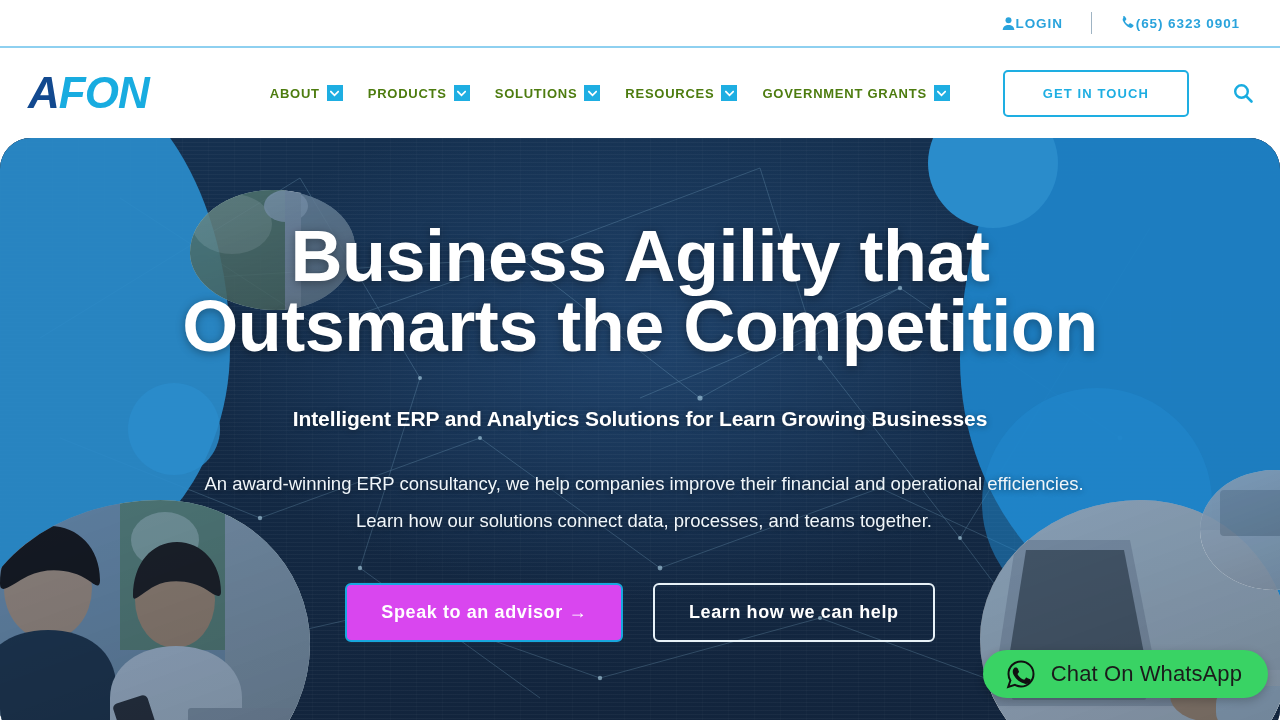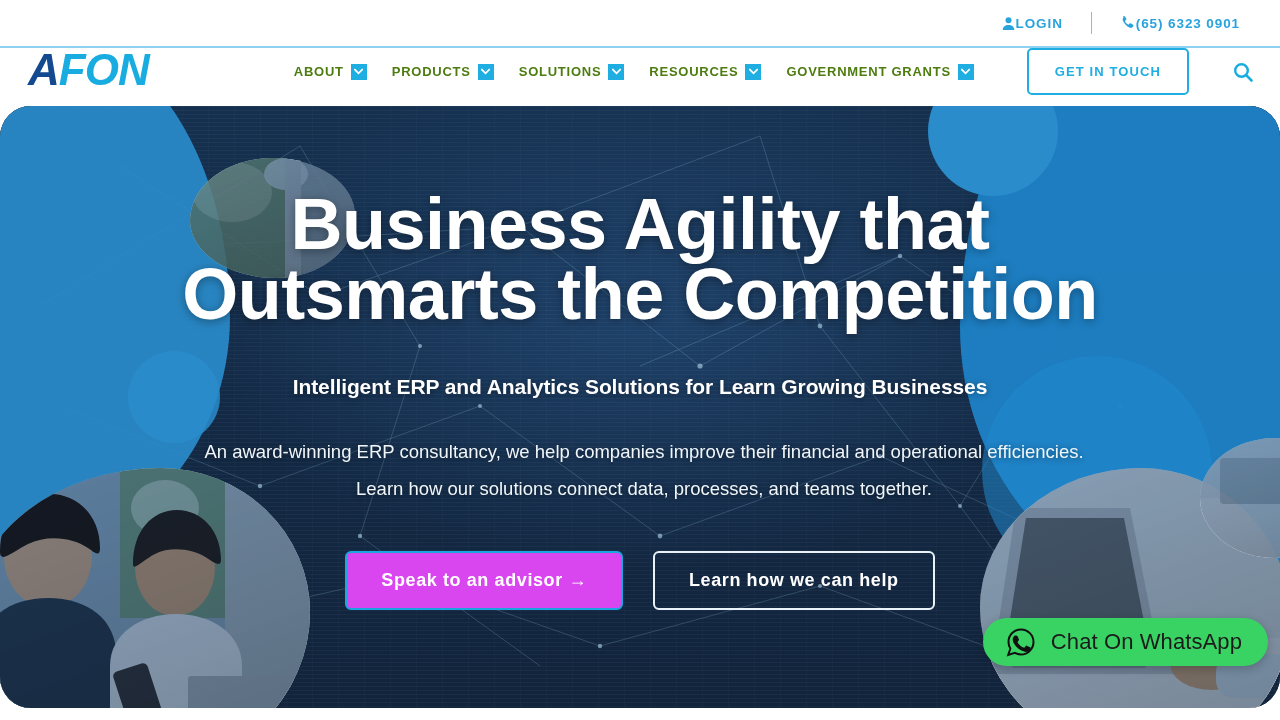--- a/index.html
+++ b/index.html
@@ -32,24 +32,24 @@
     text-decoration:none;
     cursor:pointer;
   }
   .topbar-sep {
     width:1px; height:22px; background:#9fb4c4; margin:0 18px;
   }
   .ico { display:inline-flex; align-items:center; justify-content:center; }
 
   
   .nav {
-    height:58px;
+    height:90px;
     background:#ffffff;
     display:flex;
-    align-items:flex-start;
+    align-items:center;
     padding:0 26px 0 28px;
     position:relative;
     z-index:30;
   }
   .logo {
     font-size:44px;
     font-weight:800;
     font-style:italic;
     letter-spacing:-1px;
     line-height:1;
@@ -85,21 +85,21 @@
   .caret svg { display:block; }
 
   .btn-touch {
     margin-left:28px;
     border:2px solid #1eaee2;
     color:#1eaee2;
     background:transparent;
     font-size:13px;
     font-weight:700;
     letter-spacing:1.1px;
-    padding:14px 26px;
+    padding:14px 38px;
     border-radius:5px;
     cursor:pointer;
     font-family:"Liberation Sans", sans-serif;
     white-space:nowrap;
   }
   .search-btn {
     margin-left:18px;
     background:none; border:none; cursor:pointer;
     display:flex; align-items:center;
   }

